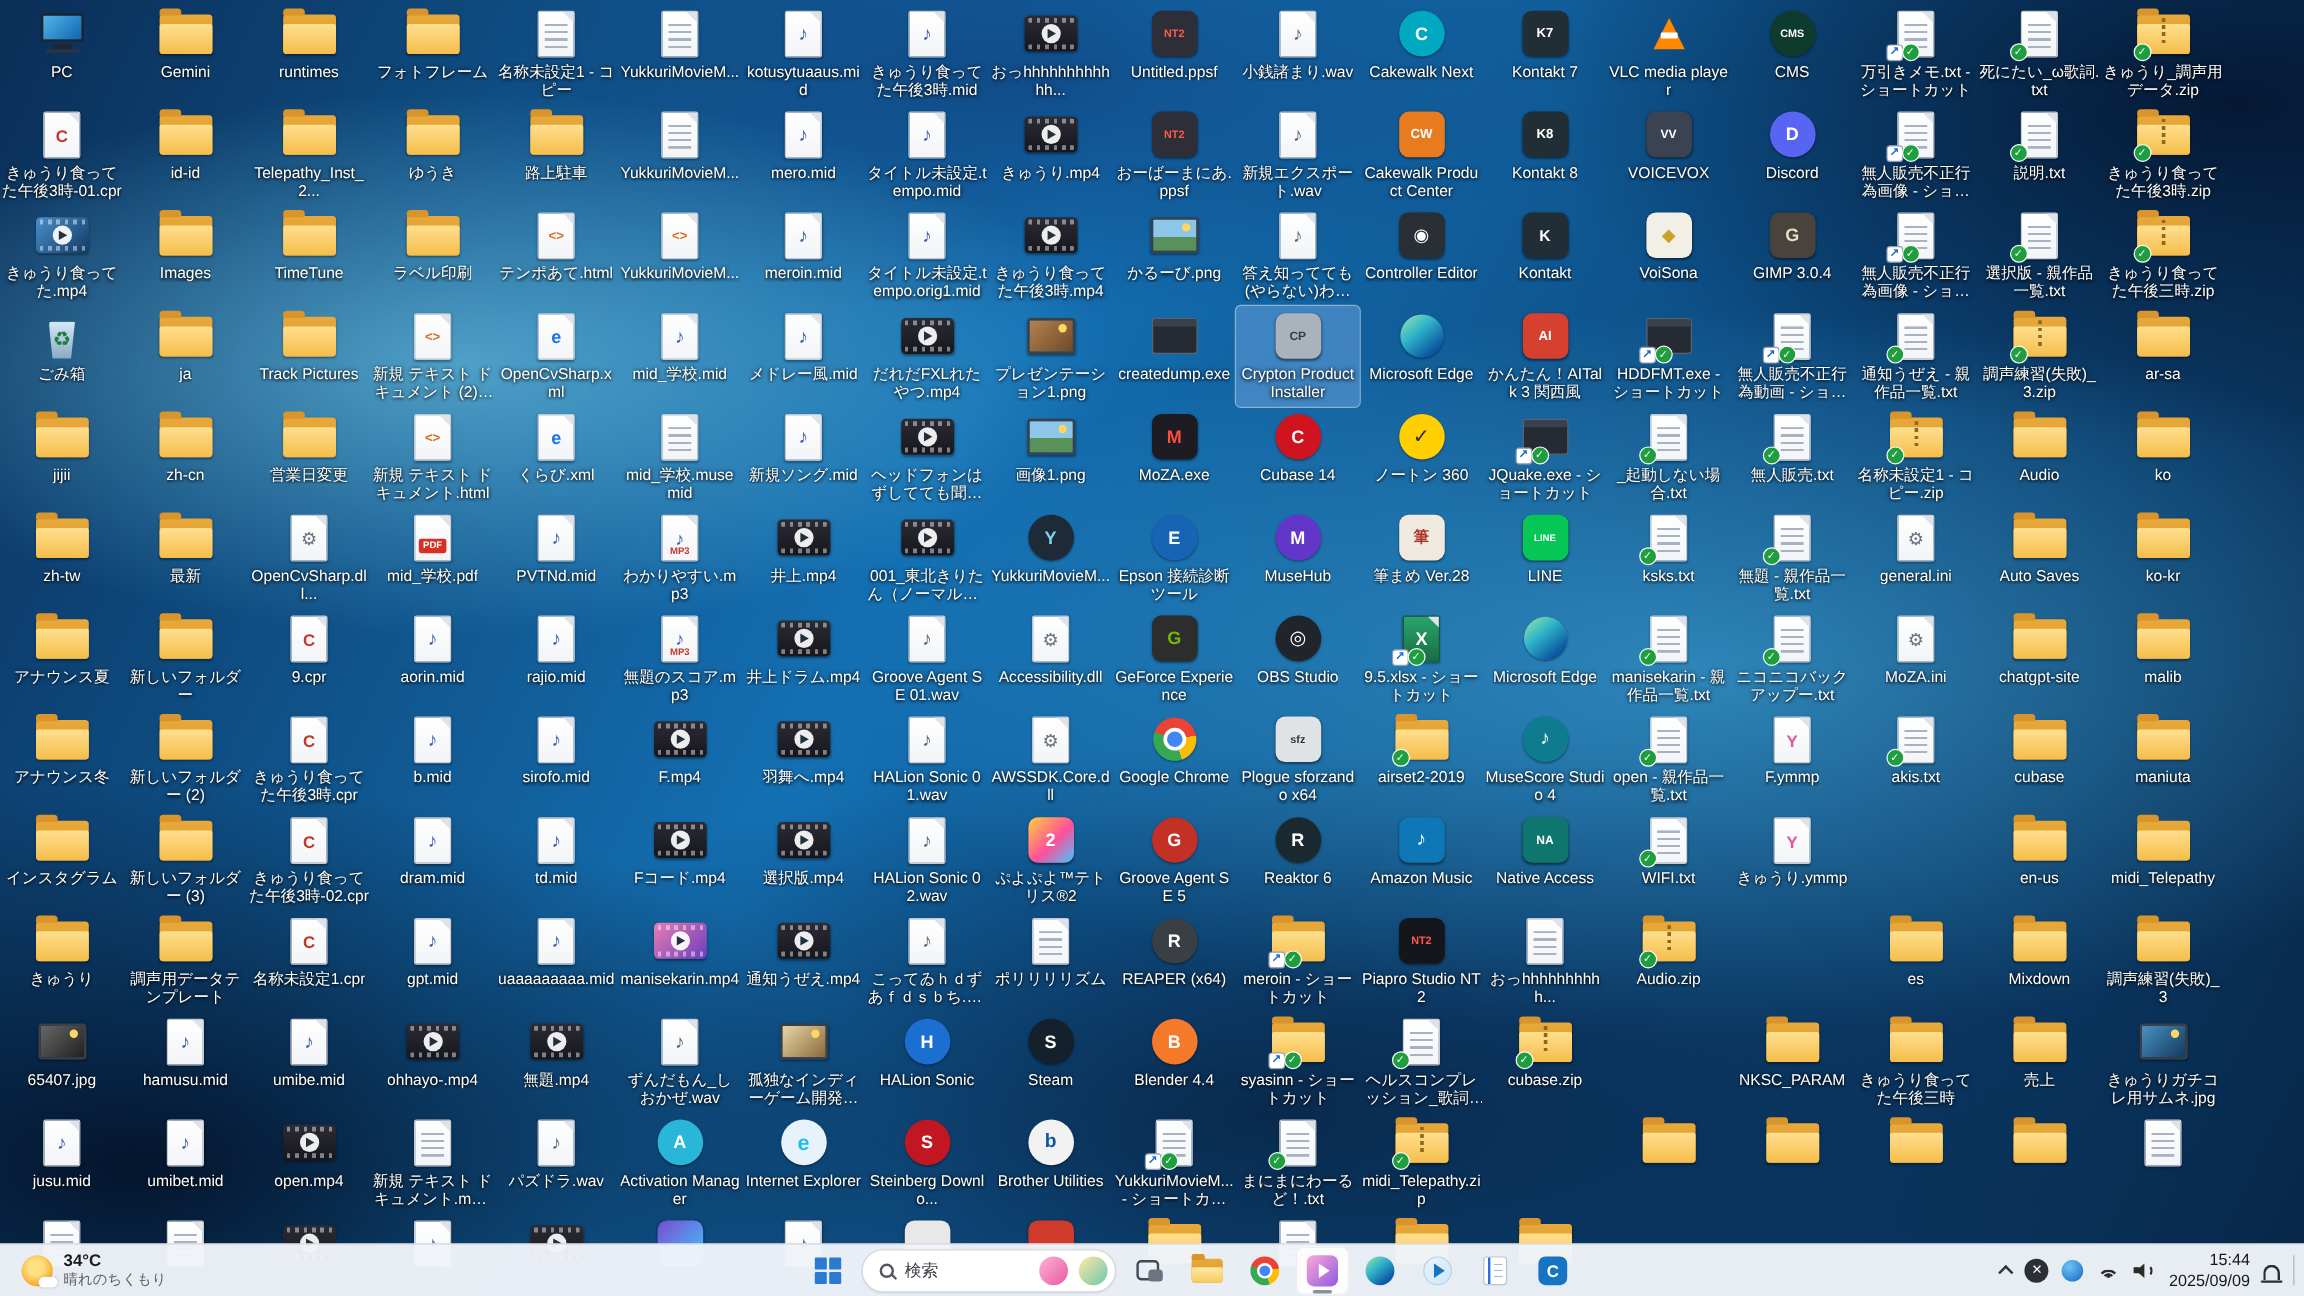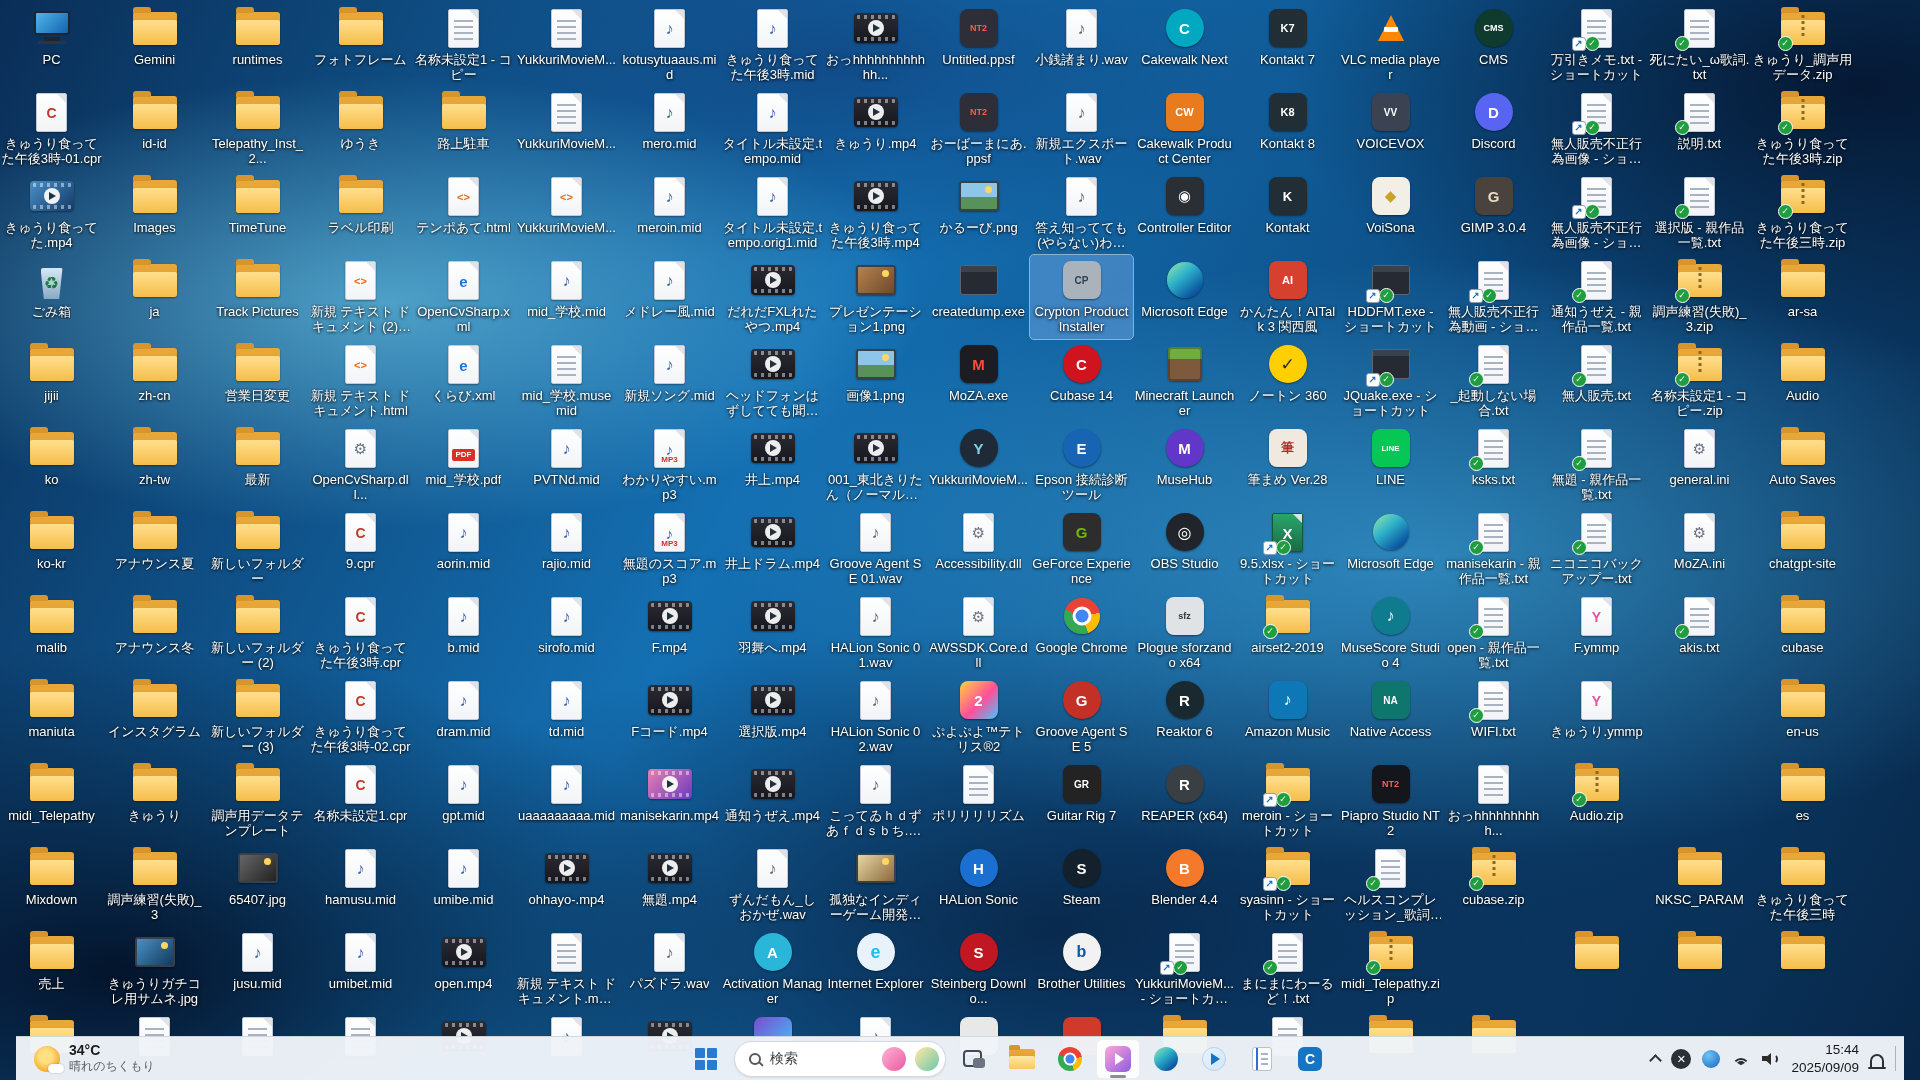--- a/index.html
+++ b/index.html
@@ -109,23 +109,23 @@
 
   
   .badge-sync{ position:absolute; left:4px; bottom:0; width:15px; height:15px; border-radius:50%;
                background:#1e9e3e; border:1.5px solid #fff; color:#fff; font-size:9px; line-height:12px;
                text-align:center; font-weight:bold; z-index:3; }
   .badge-cut{ position:absolute; left:4px; bottom:0; width:14px; height:14px; border-radius:3px;
               background:#fff; border:1px solid #8fa0b4; color:#1668c8; font-size:10px; line-height:12px;
               text-align:center; font-weight:bold; z-index:3; }
 
   
-  .taskbar{ position:fixed; left:0; right:16px; bottom:0; height:44px; z-index:10;
+  .taskbar{ position:fixed; left:0; right:0; bottom:0; height:44px; z-index:10;
             background:rgba(240,244,249,.97); border-top:1px solid rgba(120,130,140,.25);
-            display:flex; align-items:center;margin-left:16px; }
+            display:flex; align-items:center; }
   .tb-left{ position:absolute; left:8px; top:0; height:100%; display:flex; align-items:center; gap:9px;
             padding:0 10px; border-radius:6px; cursor:pointer; }
   .sun{ width:26px; height:26px; border-radius:50%; position:relative;
         background:radial-gradient(circle at 45% 40%,#ffe082 30%,#f5a623 75%); }
   .sun::after{ content:""; position:absolute; right:-4px; bottom:-1px; width:16px; height:9px;
                background:#fff; border-radius:8px; box-shadow:0 0 2px rgba(0,0,0,.25); }
   .temp{ font-size:14px; color:#1b1b1b; font-weight:700; }
   .cond{ font-size:12px; color:#5a5f66; }
 
   .tb-center{ position:absolute; left:668px; top:0; height:100%; display:flex; align-items:center; gap:6px; }
@@ -811,26 +811,20 @@
         <div class="i-app" style="background:#1c1c22;color:#ff4d3a;font-size:15px">M</div>
       </div>
       <div class="lbl">MoZA.exe</div>
     </div>
     <div class="cell" title="Cubase 14">
       <div class="icow">
         <div class="i-app circ" style="background:#cf1420;color:#fff;font-size:15px">C</div>
       </div>
       <div class="lbl">Cubase 14</div>
     </div>
-    <div class="cell" title="Minecraft Launcher">
-      <div class="icow">
-        <div class="i-mc"></div>
-      </div>
-      <div class="lbl">Minecraft Launcher</div>
-    </div>
     <div class="cell" title="ノートン 360">
       <div class="icow">
         <div class="i-app circ" style="background:#ffcf01;color:#2c2c2c;font-size:17px">✓</div>
       </div>
       <div class="lbl">ノートン 360</div>
     </div>
     <div class="cell" title="JQuake.exe - ショートカット">
       <div class="icow">
         <div class="i-exe">
           <span class="bar"></span>
@@ -1454,26 +1448,20 @@
       </div>
       <div class="lbl">こってゐｈｄずあｆｄｓｂち.wav</div>
     </div>
     <div class="cell" title="ポリリリリズム">
       <div class="icow">
         <div class="i-file">
           <span class="flines"></span>
         </div>
       </div>
       <div class="lbl">ポリリリリズム</div>
-    </div>
-    <div class="cell" title="Guitar Rig 7">
-      <div class="icow">
-        <div class="i-app" style="background:#232323;color:#fff;font-size:10px">GR</div>
-      </div>
-      <div class="lbl">Guitar Rig 7</div>
     </div>
     <div class="cell" title="REAPER (x64)">
       <div class="icow">
         <div class="i-app circ" style="background:#3a3f44;color:#fff;font-size:15px">R</div>
       </div>
       <div class="lbl">REAPER (x64)</div>
     </div>
     <div class="cell" title="backup - ショートカット">
       <div class="icow">
         <div class="i-folder"></div>

